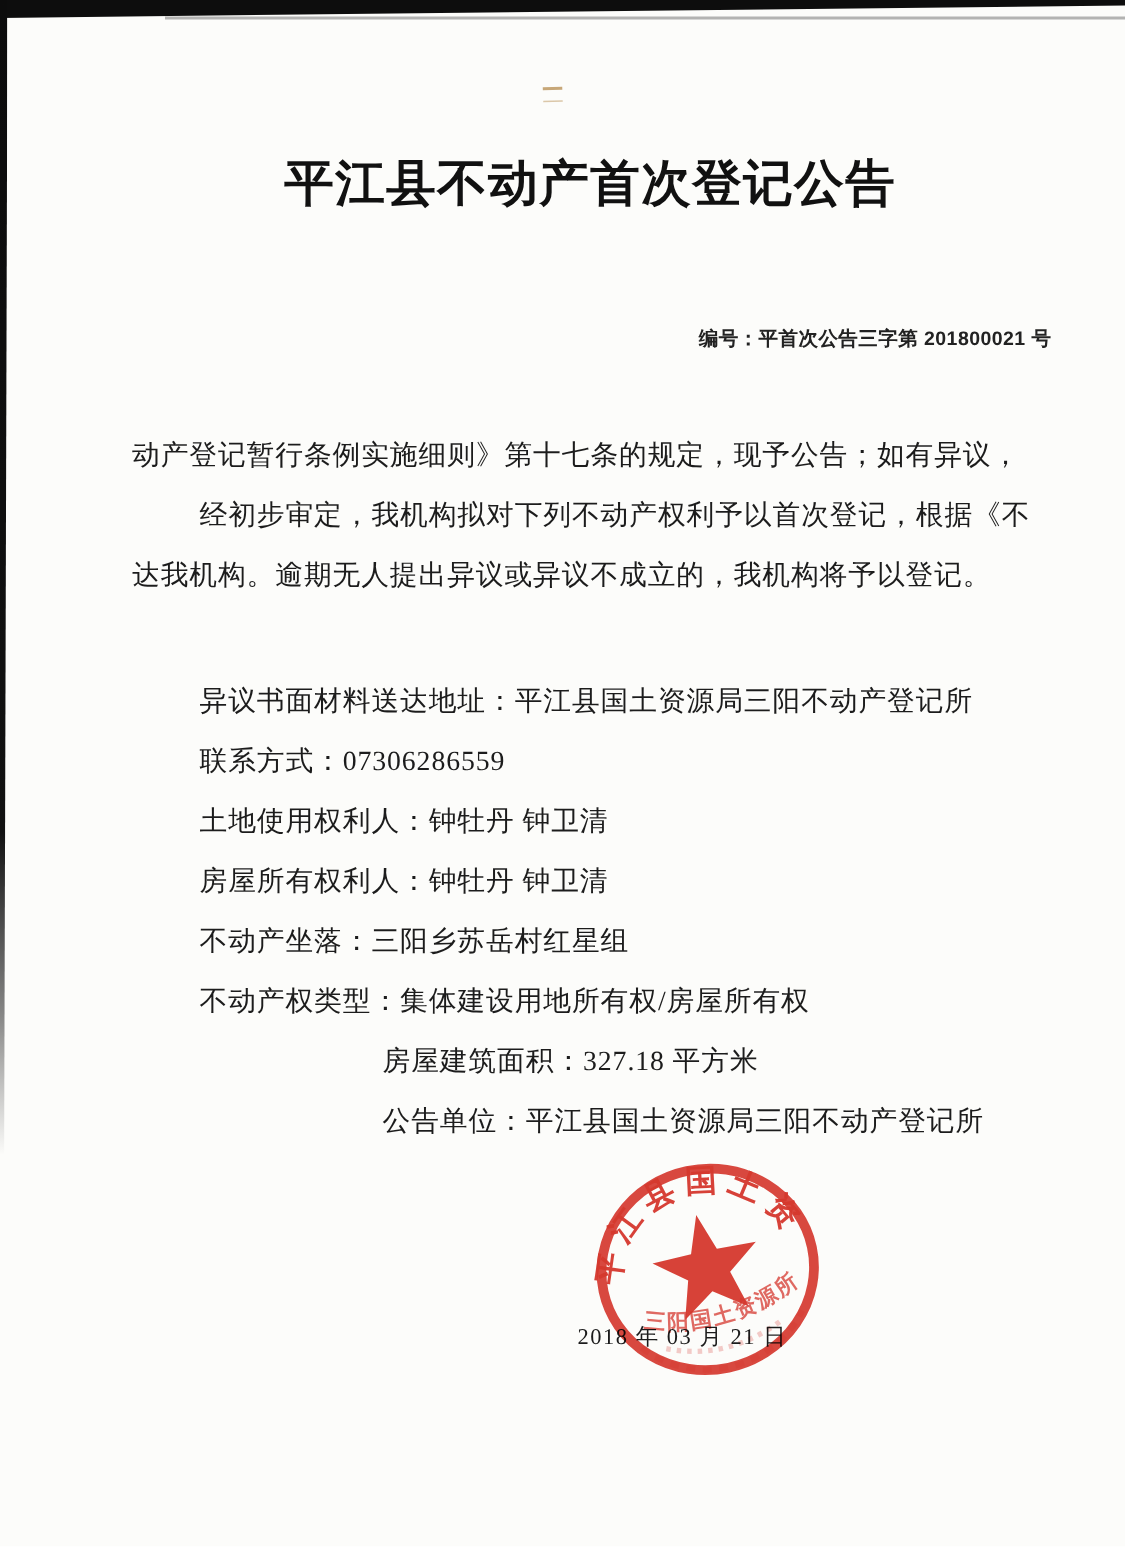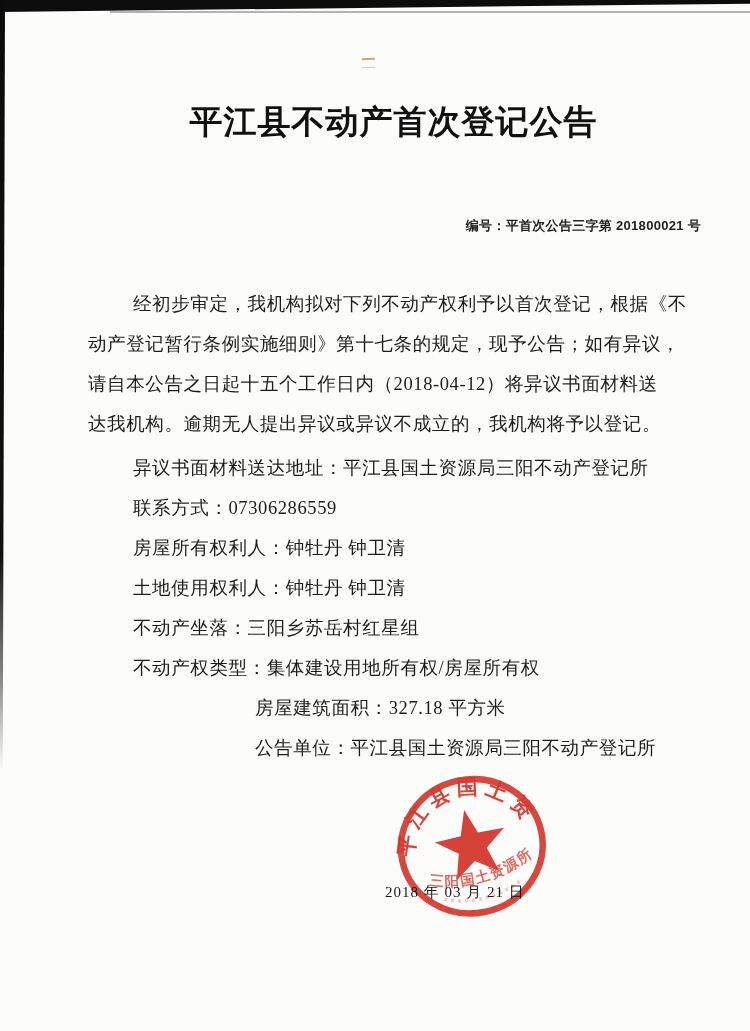--- a/index.html
+++ b/index.html
@@ -70,31 +70,30 @@
   <div class="scan-edge-top"></div>
   <div class="scan-shadow-line"></div>
   <div class="scan-edge-left"></div>
   <div class="page-smudge"></div>
 
   <div class="title">平江县不动产首次登记公告</div>
 
   <div class="serial">编号：平首次公告三字第 201800021 号</div>
 
   <div class="para">
+    <div class="pline">动产登记暂行条例实施细则》第十七条的规定，现予公告；如有异议，</div>
     <div class="pline first">经初步审定，我机构拟对下列不动产权利予以首次登记，根据《不</div>
-    <div class="pline">动产登记暂行条例实施细则》第十七条的规定，现予公告；如有异议，</div>
-    <div class="pline">请自本公告之日起十五个工作日内（2018-04-12）将异议书面材料送</div>
     <div class="pline">达我机构。逾期无人提出异议或异议不成立的，我机构将予以登记。</div>
   </div>
 
   <div class="fields">
     <div class="field-row indent1"><span>异议书面材料送达地址：</span><span>平江县国土资源局三阳不动产登记所</span></div>
     <div class="field-row indent1"><span>联系方式：</span><span>07306286559</span></div>
+    <div class="field-row indent1"><span>土地使用权利人：</span><span>钟牡丹 钟卫清</span></div>
     <div class="field-row indent1"><span>房屋所有权利人：</span><span>钟牡丹 钟卫清</span></div>
-    <div class="field-row indent1"><span>土地使用权利人：</span><span>钟牡丹 钟卫清</span></div>
     <div class="field-row indent1"><span>不动产坐落：</span><span>三阳乡苏岳村红星组</span></div>
     <div class="field-row indent1"><span>不动产权类型：</span><span>集体建设用地所有权/房屋所有权</span></div>
     <div class="field-row indent2"><span>房屋建筑面积：</span><span>327.18 平方米</span></div>
     <div class="field-row indent2"><span>公告单位：</span><span>平江县国土资源局三阳不动产登记所</span></div>
   </div>
 
   <div class="date-line">2018 年 03 月 21 日</div>
 
   <svg class="seal" viewBox="0 0 170 158" xmlns="http://www.w3.org/2000/svg">
     <defs>

